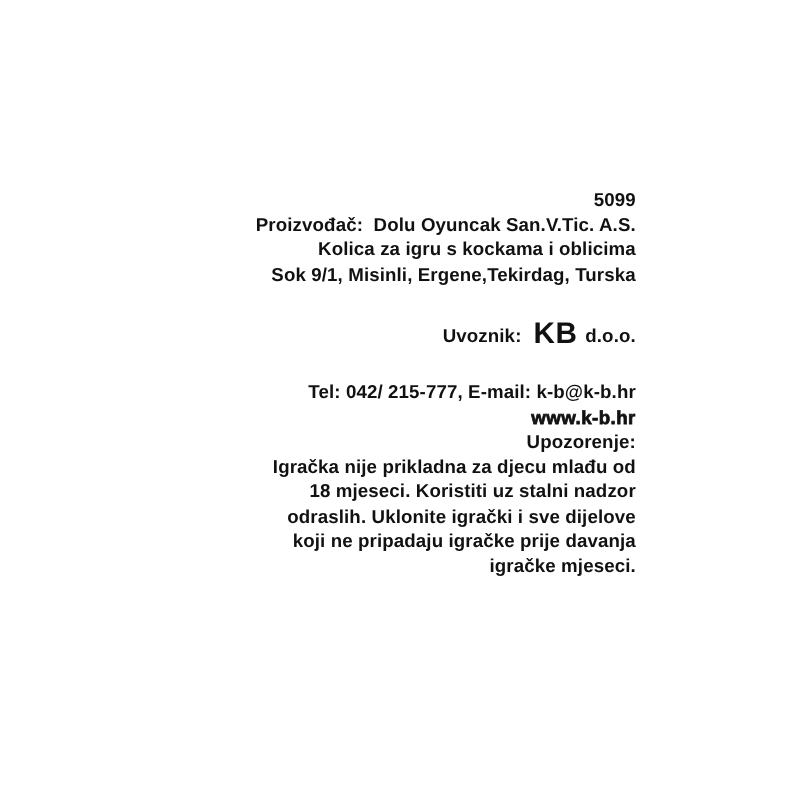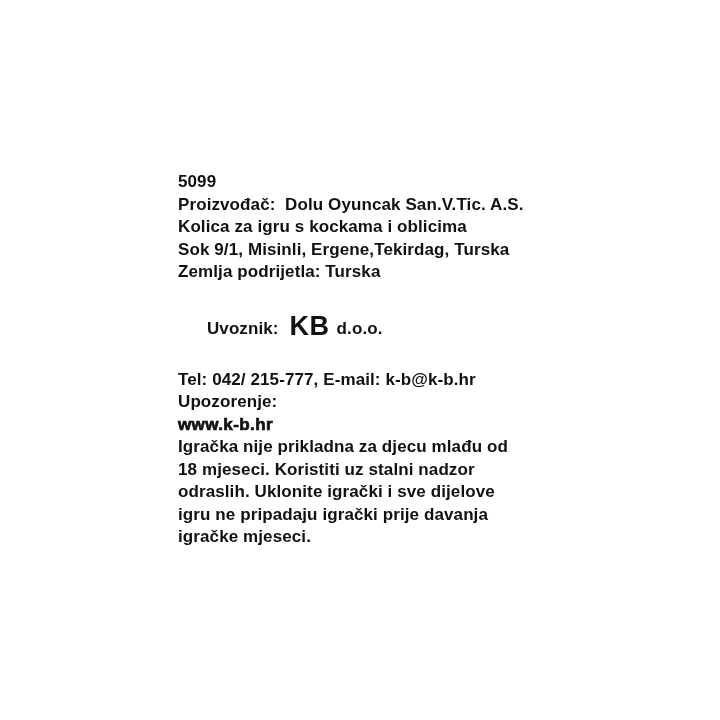--- a/index.html
+++ b/index.html
@@ -18,20 +18,21 @@
   .label-block {
     position: absolute;
     left: 178px;
     top: 171px;
     width: 400px;
     color: #111111;
     font-weight: bold;
     font-size: 17px;
     line-height: 22.5px;
     letter-spacing: 0.1px;
+    text-align: right;
   }
   .line {
     white-space: pre;
   }
   .importer-line {
     padding-top: 2px;
     line-height: 27px;
   }
   .importer-name {
     font-size: 27px;
@@ -48,26 +49,25 @@
 </style>
 </head>
 <body>
 
 <div class="page">
   <div class="label-block">
     <div class="line">5099</div>
     <div class="line">Proizvođač:  Dolu Oyuncak San.V.Tic. A.S.</div>
     <div class="line">Kolica za igru s kockama i oblicima</div>
     <div class="line">Sok 9/1, Misinli, Ergene,Tekirdag, Turska</div>
-    <div class="line">Zemlja podrijetla: Turska</div>
     <div class="line importer-line">
       <span>Uvoznik:</span><span class="importer-name">KB</span><span>d.o.o.</span>
     </div>
     <div class="line">Tel: 042/ 215-777, E-mail: k-b@k-b.hr</div>
+    <div class="line heavy">www.k-b.hr</div>
     <div class="line">Upozorenje:</div>
-    <div class="line heavy">www.k-b.hr</div>
     <div class="line">Igračka nije prikladna za djecu mlađu od</div>
     <div class="line">18 mjeseci. Koristiti uz stalni nadzor</div>
     <div class="line">odraslih. Uklonite igrački i sve dijelove</div>
-    <div class="line">igru ne pripadaju igrački prije davanja</div>
+    <div class="line">koji ne pripadaju igračke prije davanja</div>
     <div class="line">igračke mjeseci.</div>
   </div>
 </div>
 
 </body></html>

